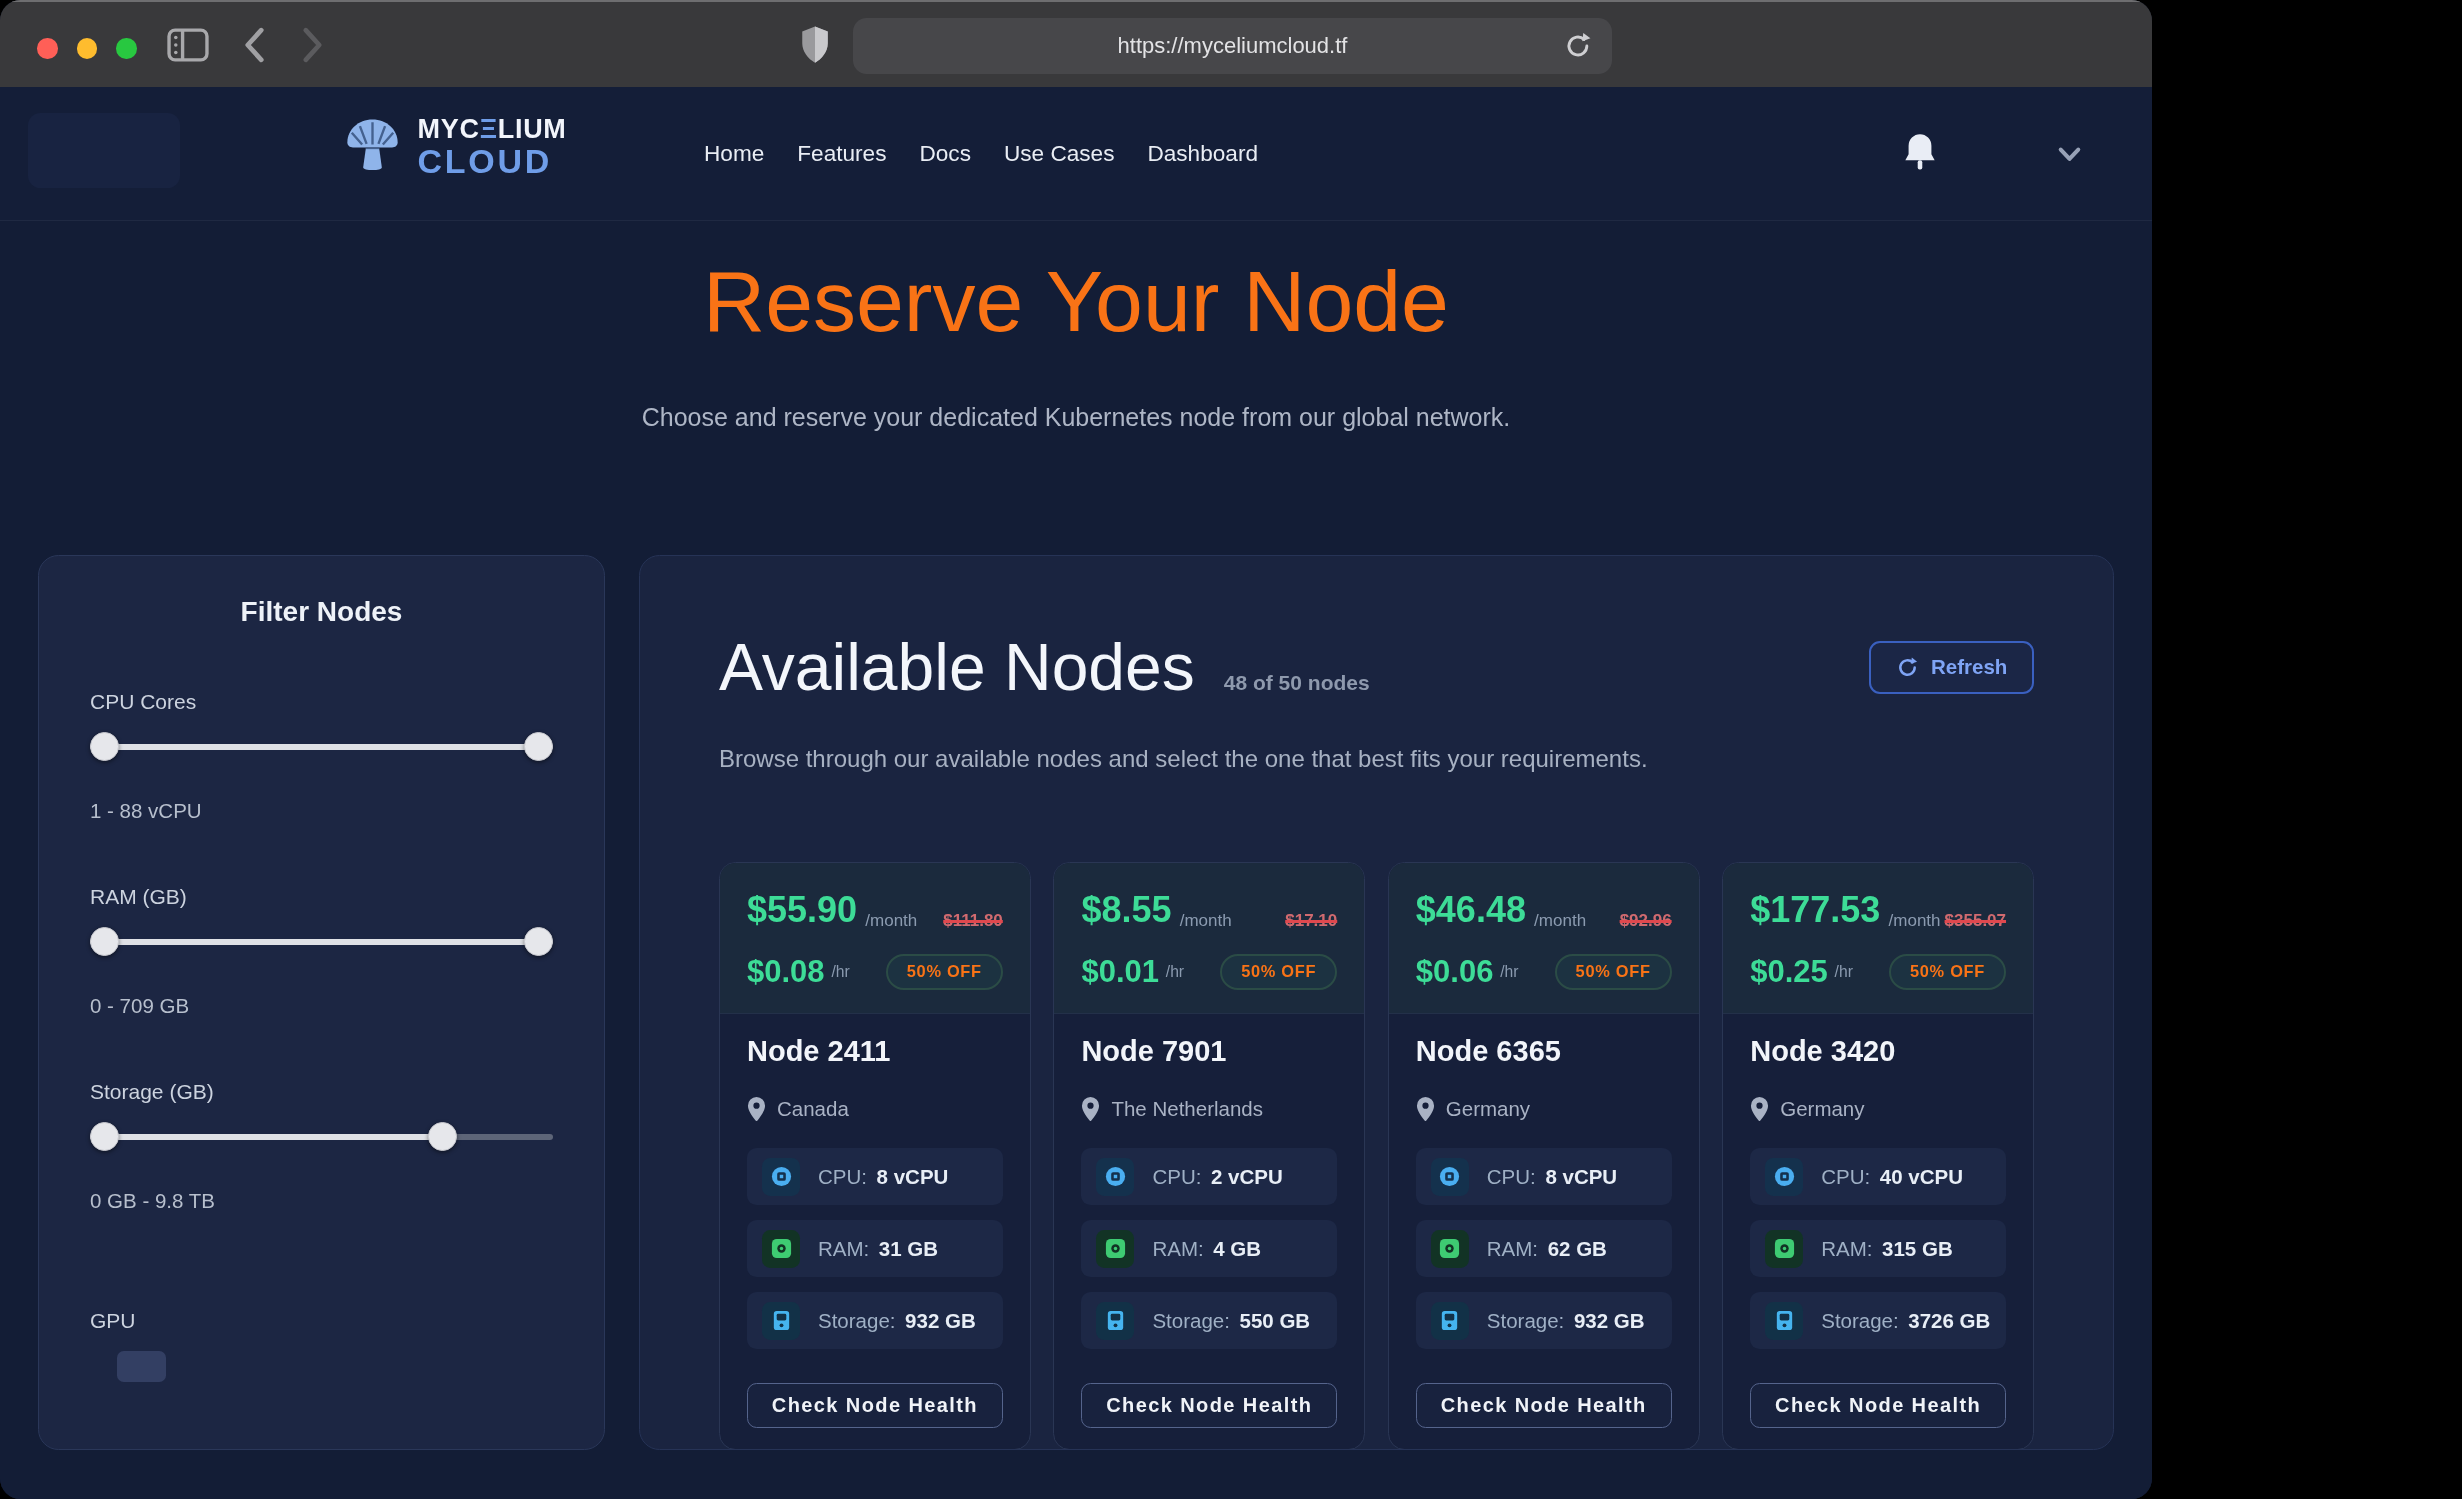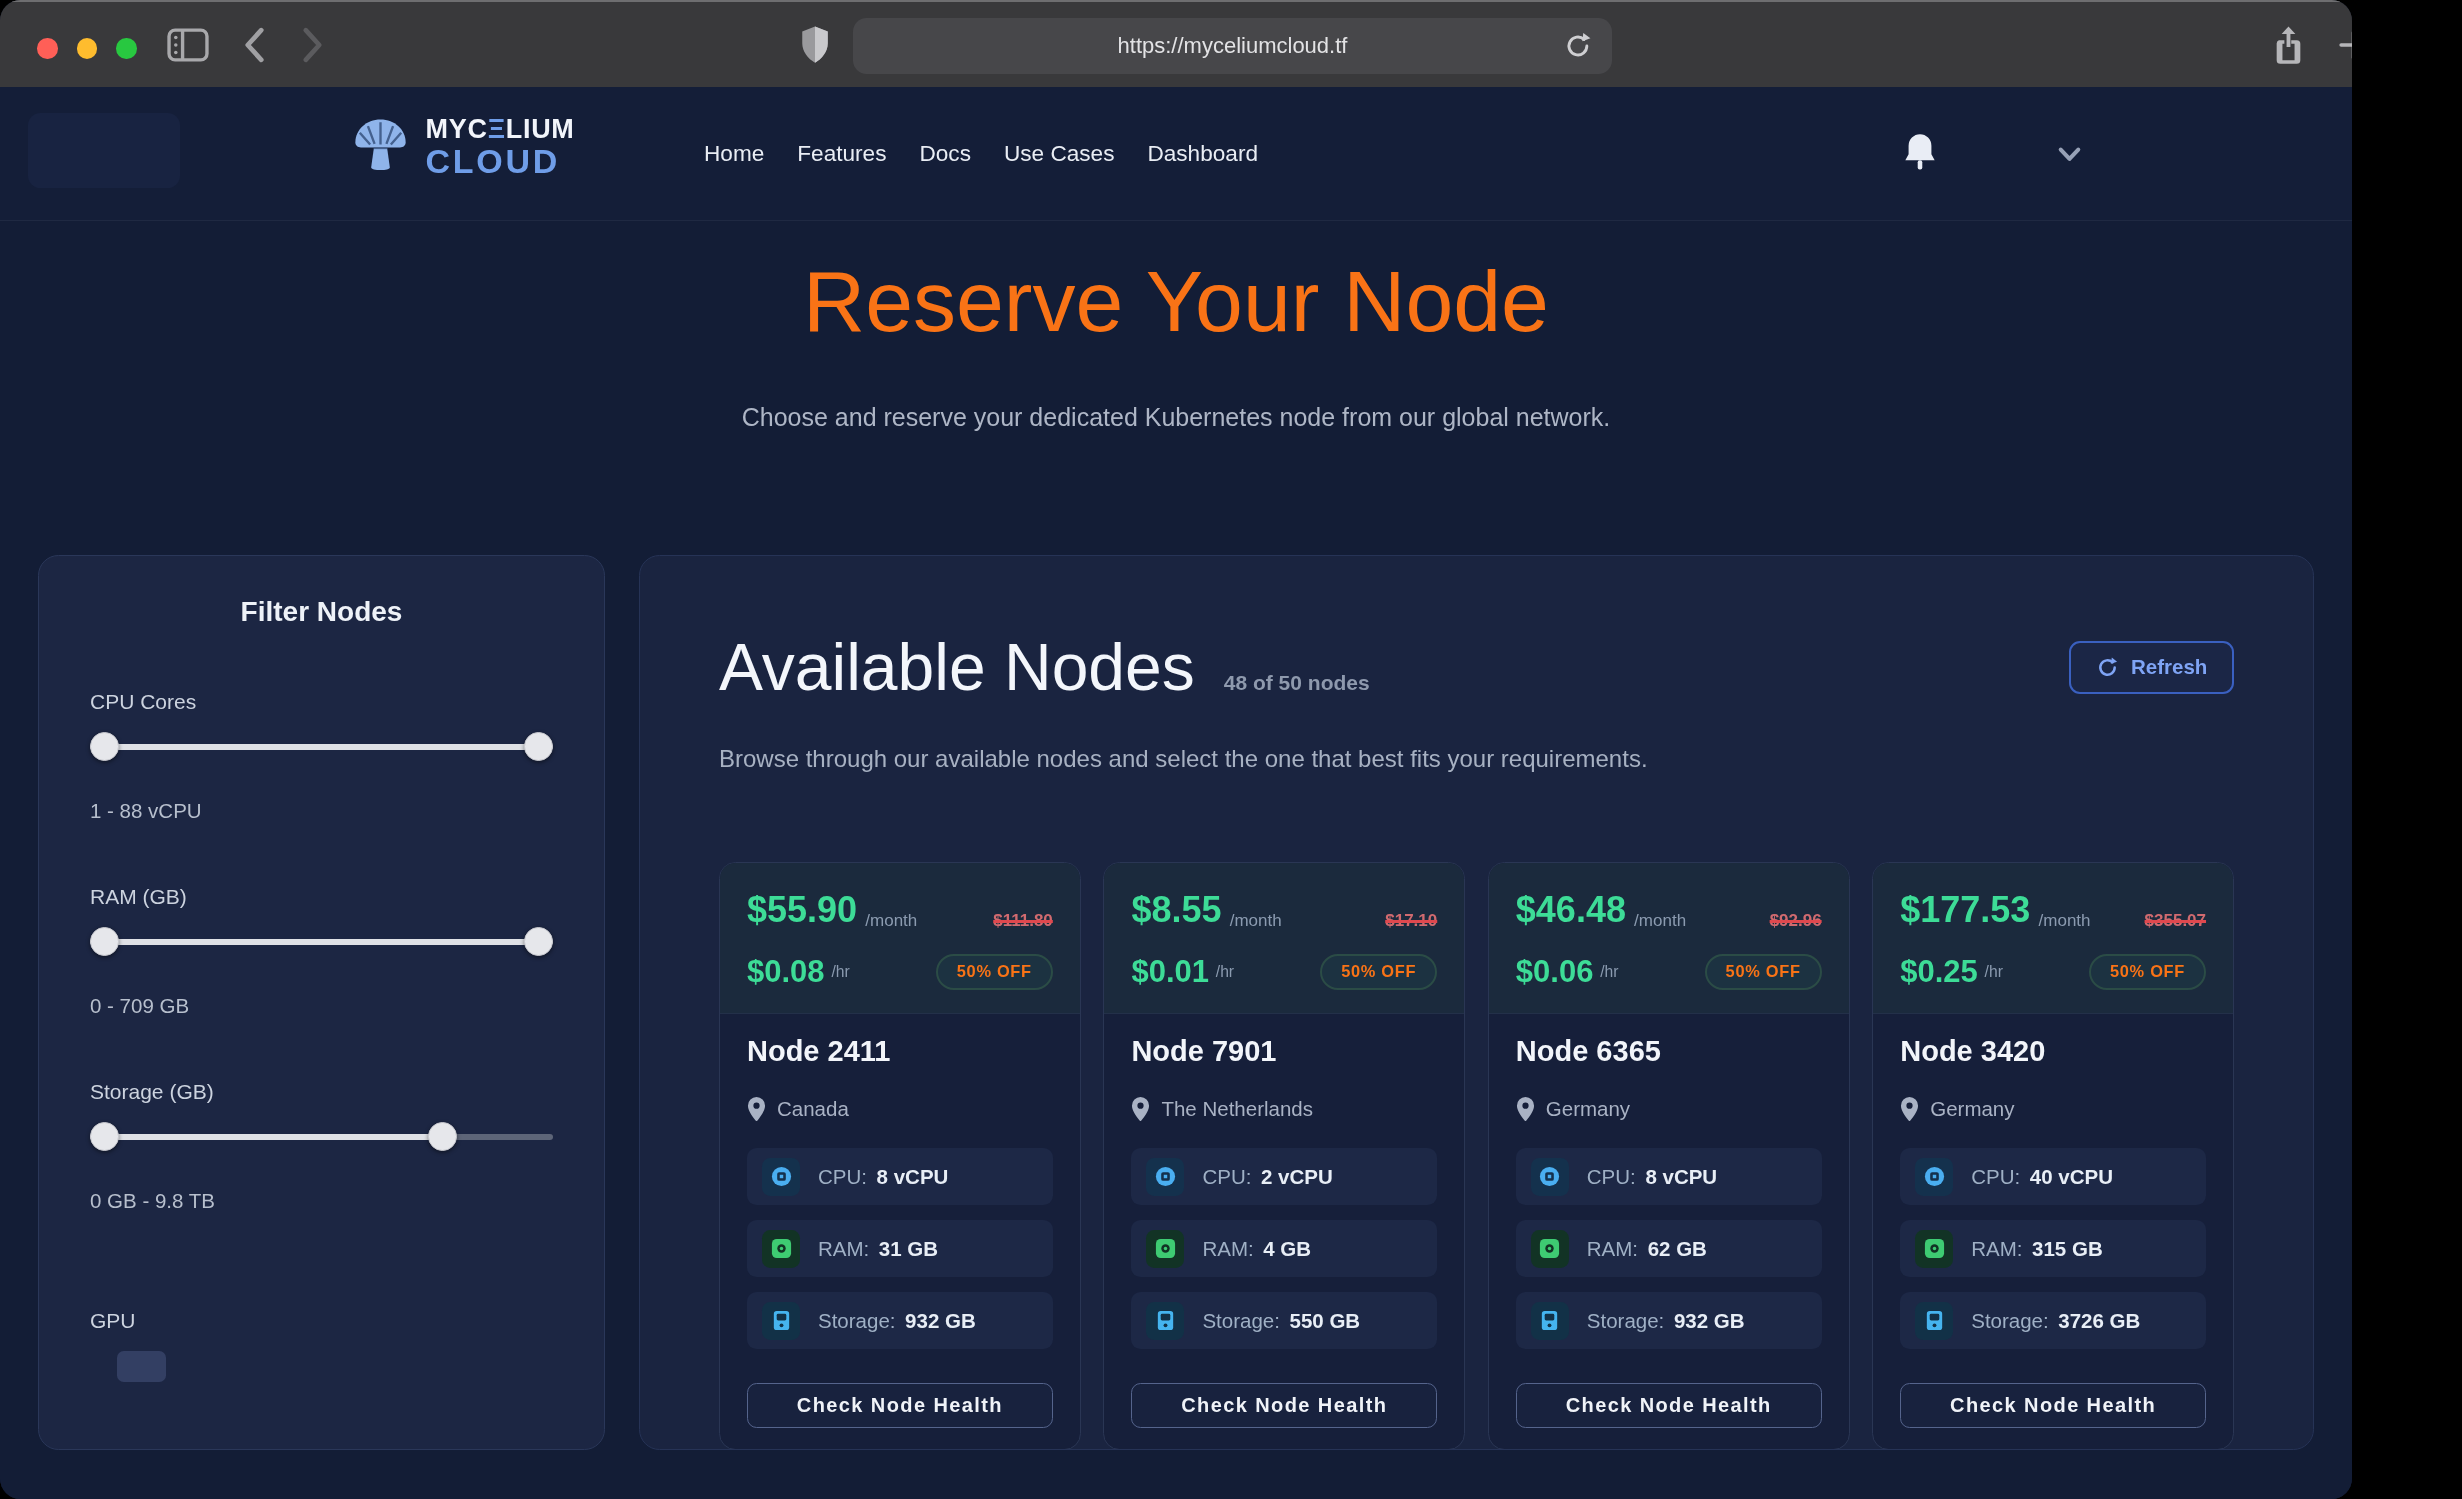--- a/index.html
+++ b/index.html
@@ -1,36 +1,36 @@
 <!DOCTYPE html>
 <html style="font-size:11px"><head>
 <meta charset="utf-8">
 <style>
   html,body{margin:0;padding:0;background:#000;}
   *{box-sizing:border-box;}
   body{font-family:"Liberation Sans","DejaVu Sans",sans-serif;}
-  .screen{position:relative;width:2352px;height:1499px;background:#000;overflow:hidden;}
+  .screen{position:relative;width:2152px;height:1499px;background:#000;overflow:hidden;}
   .window{position:absolute;inset:0;border-radius:20.5px;overflow:hidden;background:#131d36;}
 
   
   .chrome{position:relative;height:87px;background:#39393b;border-top:2.1px solid #6e6e70;}
   .traffic{position:absolute;left:37px;top:36px;display:flex;gap:19px;}
   .traffic .dot{width:20.5px;height:20.5px;border-radius:50%;}
   .dot.red{background:#ff5f57;}  .dot.yellow{background:#febc2e;}  .dot.green{background:#28c840;}
   .chrome-ic{position:absolute;top:50%;transform:translateY(-50%);display:flex;align-items:center;justify-content:center;}
   .urlbar{position:absolute;left:853px;top:15.7px;width:759px;height:56px;background:#47474a;border-radius:13.7px;
           display:flex;align-items:center;justify-content:center;}
   .urlbar .url{color:#e3e3e5;font-size:22px;}
   .urlbar .reload{position:absolute;right:19px;top:50%;transform:translateY(-50%);}
 
   
   .viewport{position:relative;height:1412px;background:#131d36;overflow:hidden;}
   .navbar{position:relative;height:134px;background:#141e38;border-bottom:1.4px solid rgba(255,255,255,0.05);}
   .nav-placeholder{position:absolute;left:28px;top:26px;width:152px;height:75px;border-radius:12.3px;background:#182341;}
-  .logo{position:absolute;left:345px;top:24.6px;display:flex;align-items:center;gap:9.6px;}
+  .logo{position:absolute;left:337px;top:24.6px;display:flex;align-items:center;gap:9.6px;}
   .logo-text{display:flex;flex-direction:column;line-height:1;}
   .logo-top{font-size:27px;font-weight:bold;color:#f2f5fb;letter-spacing:0.7px;}
   .logo-top .logo-e{color:#6f9de8;}
   .logo-bottom{font-size:34px;font-weight:bold;color:#6f9de8;letter-spacing:2.7px;margin-top:1.4px;}
   .nav-links{position:absolute;left:704px;top:0;height:134px;display:flex;align-items:center;gap:33px;}
   .nav-link{color:#e9edf4;font-size:22.6px;font-weight:500;cursor:pointer;}
   .bell{position:absolute;left:1900px;top:44px;}
   .nav-chevron{position:absolute;left:2054px;top:57px;}
 
   

